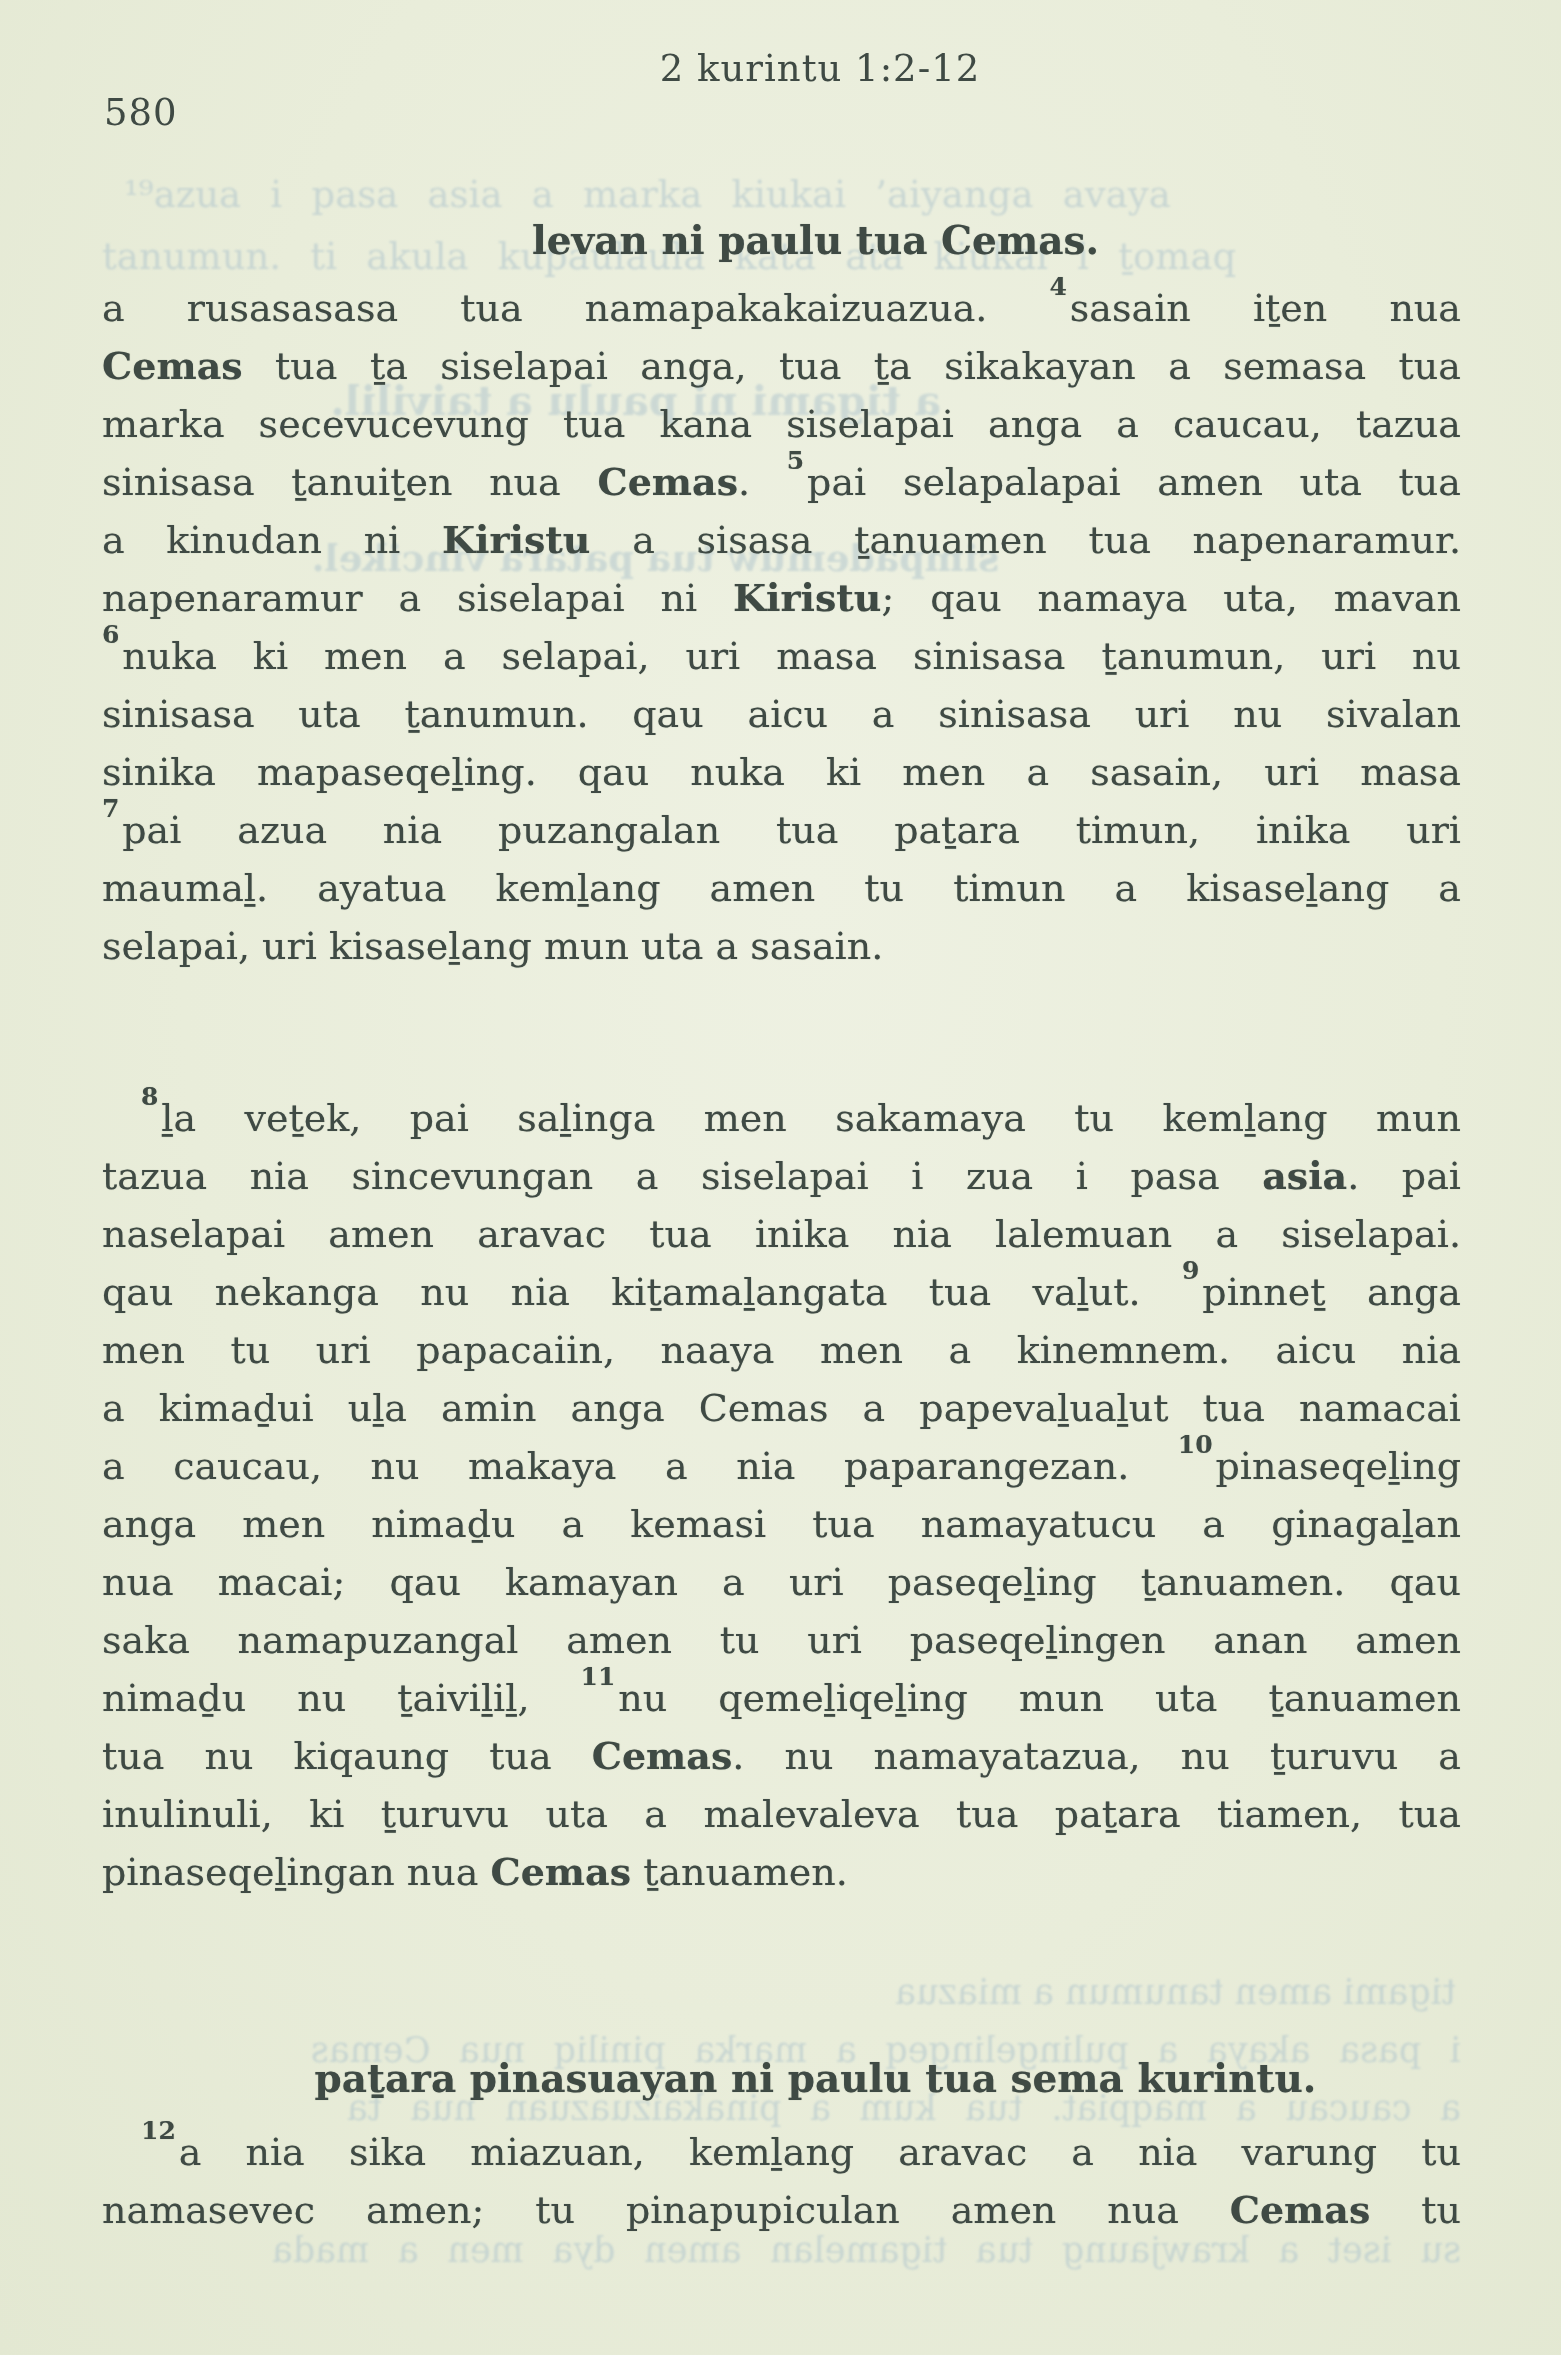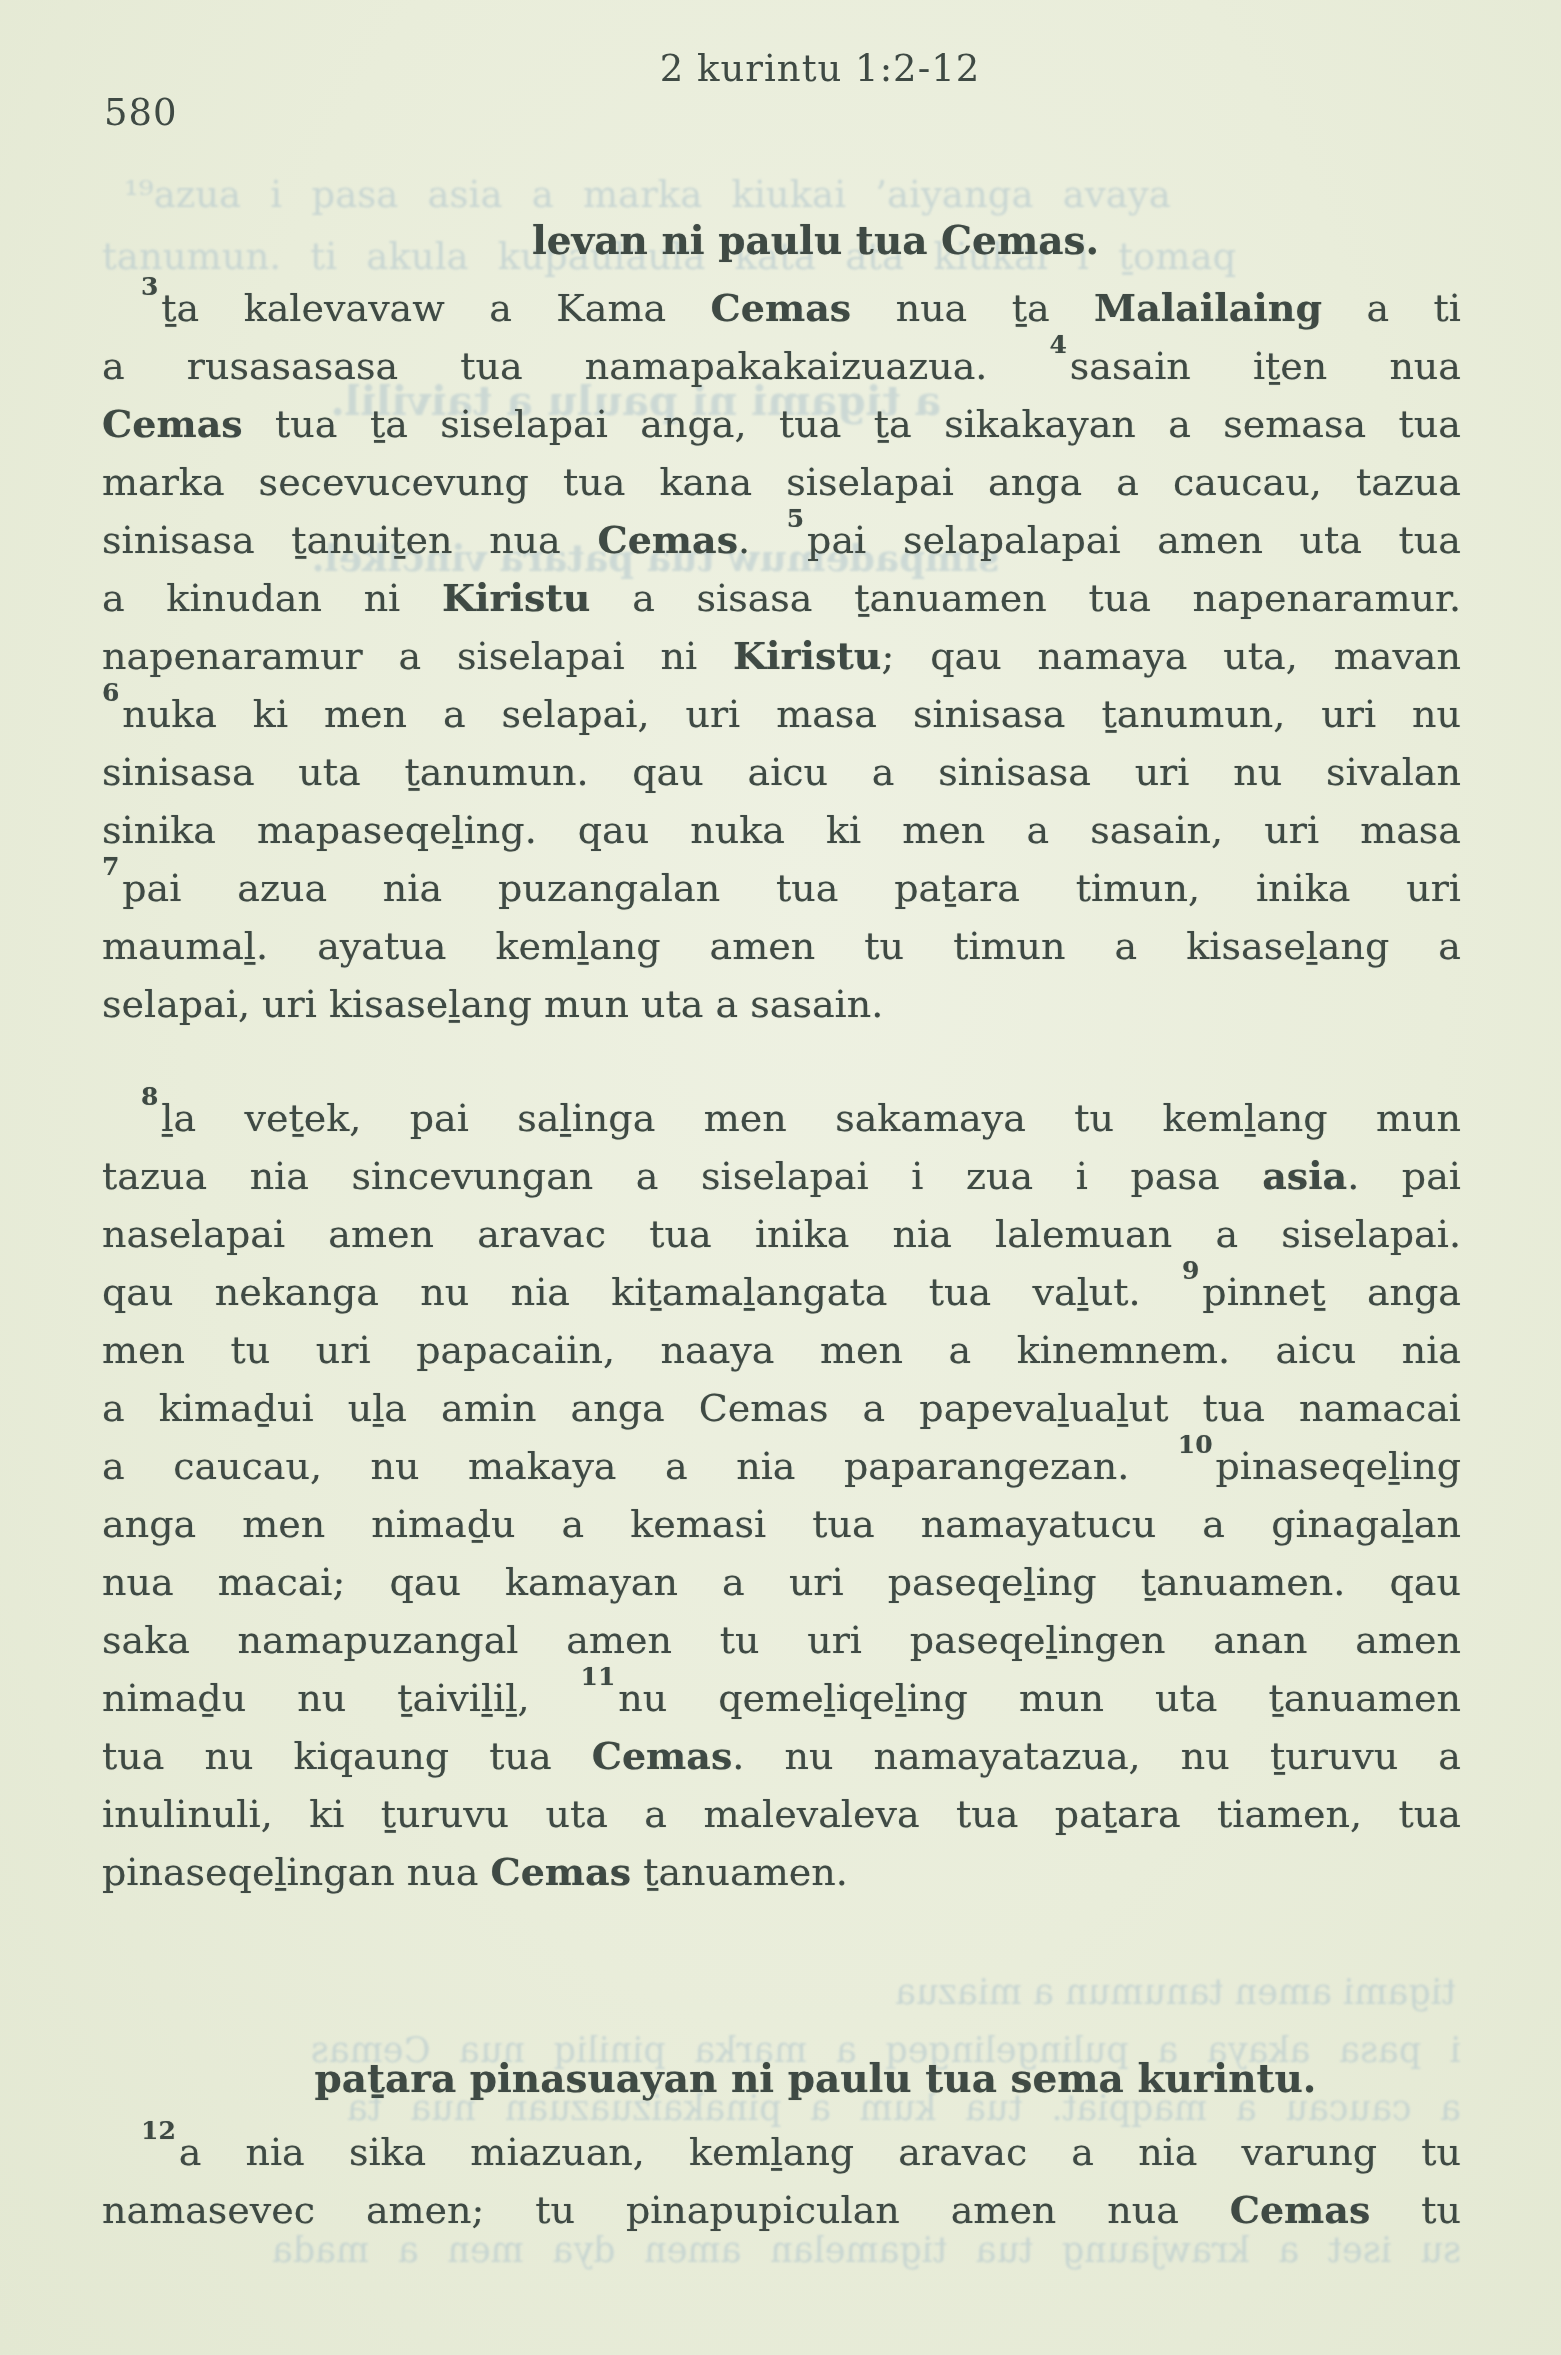--- a/index.html
+++ b/index.html
@@ -60,21 +60,20 @@
       <div class="ghost mir gb" style="top: 377px; left: 320px; width: 621px; font-size: 41px;">a tigami ni paulu a taivilil.</div>
       <div class="ghost mir gb" style="top: 536px; left: 320px; width: 679px; font-size: 37px;">simpademuw tua patara vincikel.</div>
       <div class="ghost mir" style="top: 1972px; left: 854px; width: 602px; font-size: 35px;">tigami amen tanumun a miazua</div>
       <div class="ghost mir" style="top: 2030px; left: 107px; width: 1354px; font-size: 35px; word-spacing: 17.5px;">i pasa akaya a pulingelingeq a marka piniliq nua Cemas</div>
       <div class="ghost mir" style="top: 2088px; left: 107px; width: 1354px; font-size: 35px; word-spacing: 17.5px;">a caucau a maqpiat.  tua kum a pinakaizuazuan nua ta</div>
       <div class="ghost mir" style="top: 2230px; left: 107px; width: 1354px; font-size: 35px; word-spacing: 17.5px;">su iset a krawjaung tua tigamelan amen dya men a mada</div>
     </div>
   <div id="content">
       <div class="heading" style="top: 217px;">levan ni paulu tua Cemas.</div>
       <div class="para" style="top: 279px;">
-        <div class="line indent"><sup class="v">3</sup><span>ṯa kalevavaw a Kama </span><span class="b">Cemas</span><span> nua ṯa </span><span class="b">Malailaing</span><span> a ti</span></div>
         <div class="line"><span>a rusasasasa tua namapakakaizuazua. </span><sup class="v">4</sup><span>sasain iṯen nua</span></div>
         <div class="line"><span class="b">Cemas</span><span> tua ṯa siselapai anga, tua ṯa sikakayan a semasa tua</span></div>
         <div class="line"><span>marka secevucevung tua kana siselapai anga a caucau, tazua</span></div>
         <div class="line"><span>sinisasa ṯanuiṯen nua </span><span class="b">Cemas</span><span>. </span><sup class="v">5</sup><span>pai selapalapai amen uta tua</span></div>
         <div class="line"><span>a kinudan ni </span><span class="b">Kiristu</span><span> a sisasa ṯanuamen tua napenaramur.</span></div>
         <div class="line"><span>napenaramur a siselapai ni </span><span class="b">Kiristu</span><span>; qau namaya uta, mavan</span></div>
         <div class="line"><sup class="v">6</sup><span>nuka ki men a selapai, uri masa sinisasa ṯanumun, uri nu</span></div>
         <div class="line"><span>sinisasa uta ṯanumun.  qau aicu a sinisasa uri nu sivalan</span></div>
         <div class="line"><span>sinika mapaseqeḻing.  qau nuka ki men a sasain, uri masa</span></div>
         <div class="line"><sup class="v">7</sup><span>pai azua nia puzangalan tua paṯara timun, inika uri</span></div>

